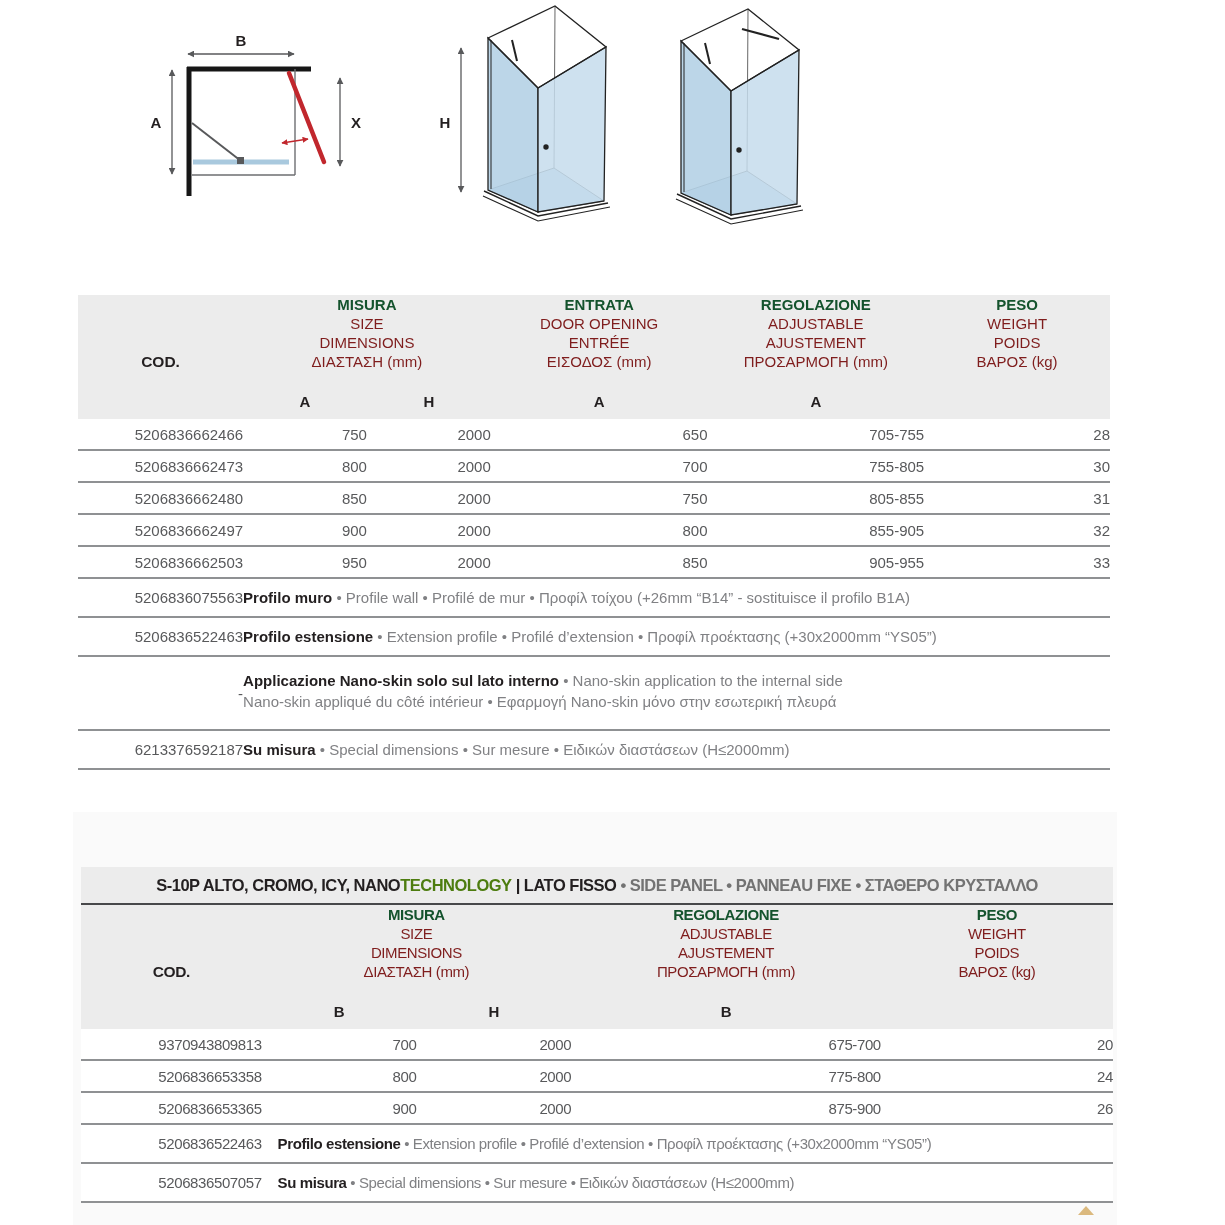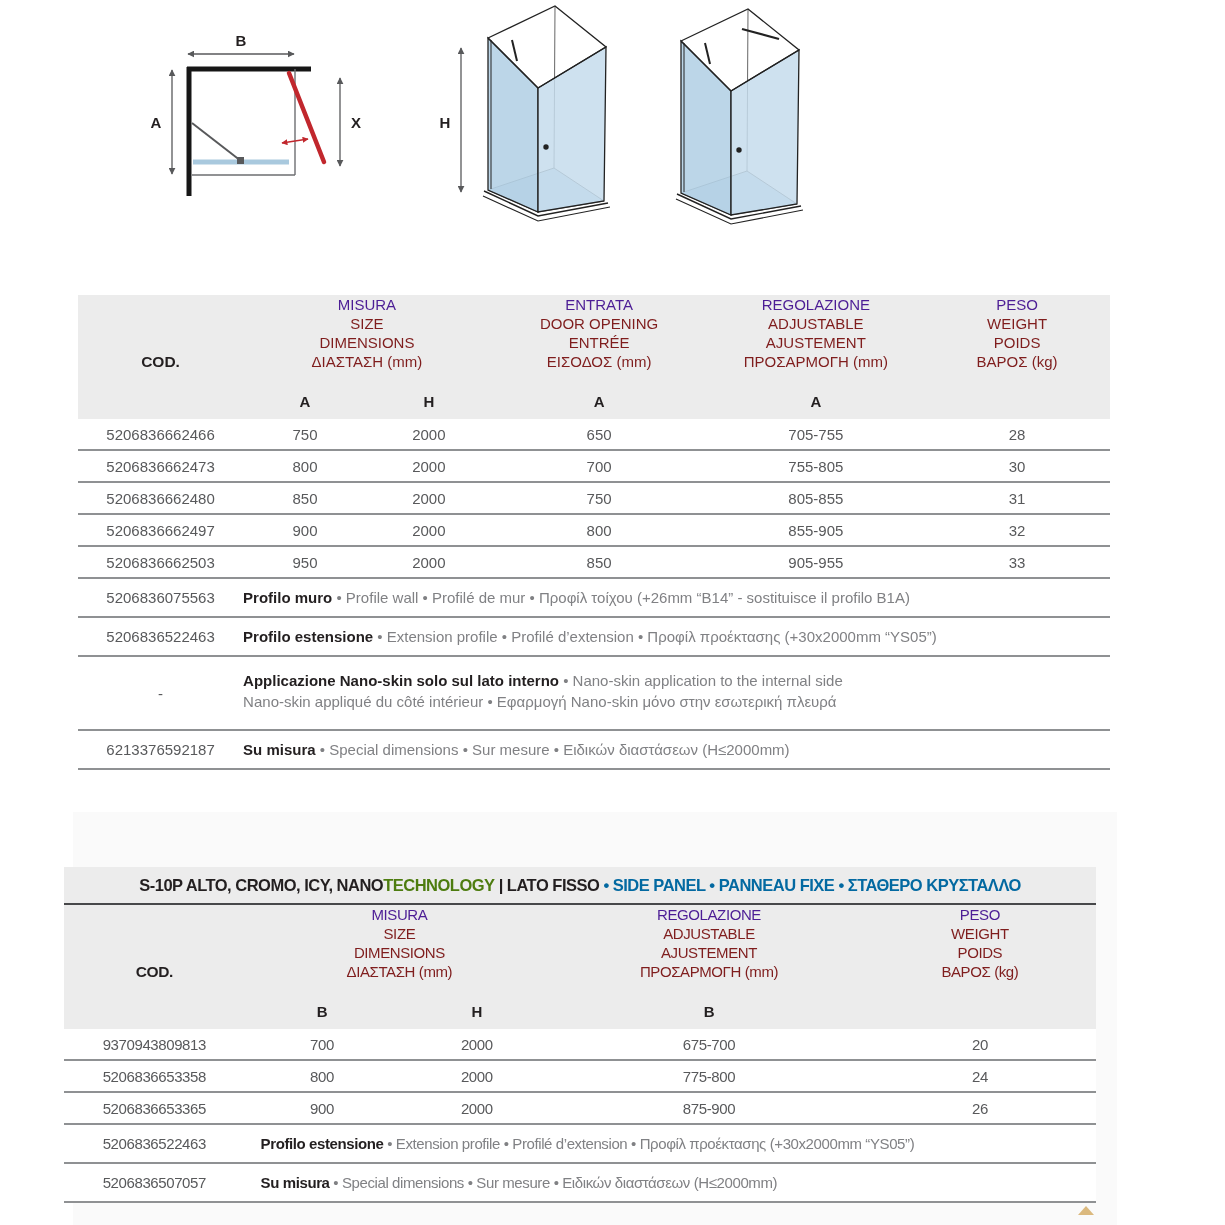--- a/index.html
+++ b/index.html
@@ -11,41 +11,41 @@
   }
   .edge-shade{position:absolute;left:73px;top:812px;width:1044px;height:413px;background:#fafafa;}
   svg.diagrams{position:absolute;left:70px;top:0;width:1050px;height:270px;}
   svg text{font-family:"Liberation Sans","DejaVu Sans",sans-serif;font-weight:bold;font-size:15px;fill:#231f20;}
 
   table.spec{position:absolute;border-collapse:collapse;table-layout:fixed;width:1032px;left:78px;font-size:15px;}
   table.spec td{padding:0;}
   thead td{background:#ececec;text-align:center;vertical-align:top;padding-top:10px;}
   thead td.codcell{vertical-align:middle;padding-top:10px;font-weight:bold;color:#231f20;font-size:15.5px;}
   .hblock div{line-height:19px;color:#7f1d1d;}
-  .hblock div.l1{font-weight:normal;color:#4c1d95;}
+  .hblock div.l1{font-weight:bold;color:#14532d;}
   tr.subrow td{background:#ececec;font-weight:bold;color:#231f20;text-align:center;vertical-align:top;padding-top:2px;height:26px;}
   tbody tr{background:#ffffff;border-bottom:2px solid #8f9193;}
-  tbody td{text-align:center;height:30px;color:#58595b;}
+  tbody td{text-align:right;height:30px;color:#58595b;}
   tbody tr.xrow td{height:37px;}
   tbody tr.nanorow td{height:72px;}
   td.xtext{text-align:left;padding-left:24px;}
   .t2 td.xtext{padding-left:16px;}
   .xtext .b{font-weight:bold;color:#231f20;}
   .xtext .g, .xtext .line2{color:#808184;}
   .xtext .line2{line-height:26px;}
 
   .t1{top:295px;}
-  .t2wrap{position:absolute;left:64px;top:867px;width:1032px;}
+  .t2wrap{position:absolute;left:81px;top:867px;width:1032px;}
   .t2title{
     height:36px;background:#ececec;border-bottom:2.5px solid #47484a;
     display:flex;align-items:center;justify-content:center;
     font-size:16.5px;font-weight:bold;letter-spacing:-0.5px;color:#231f20;white-space:pre;
   }
   .t2title .red{color:#4d7c0f;}
-  .t2title .gray{color:#0369a1;font-weight:bold;}
+  .t2title .gray{color:#737373;font-weight:bold;}
   table.t2{position:static;letter-spacing:-0.4px;}
   .corner-tri{
     position:absolute;left:1078px;top:1206px;width:0;height:0;
     border-left:8px solid transparent;border-right:8px solid transparent;
     border-bottom:9px solid #dbb97e;
   }
 </style>
 </head>
 <body>
 

